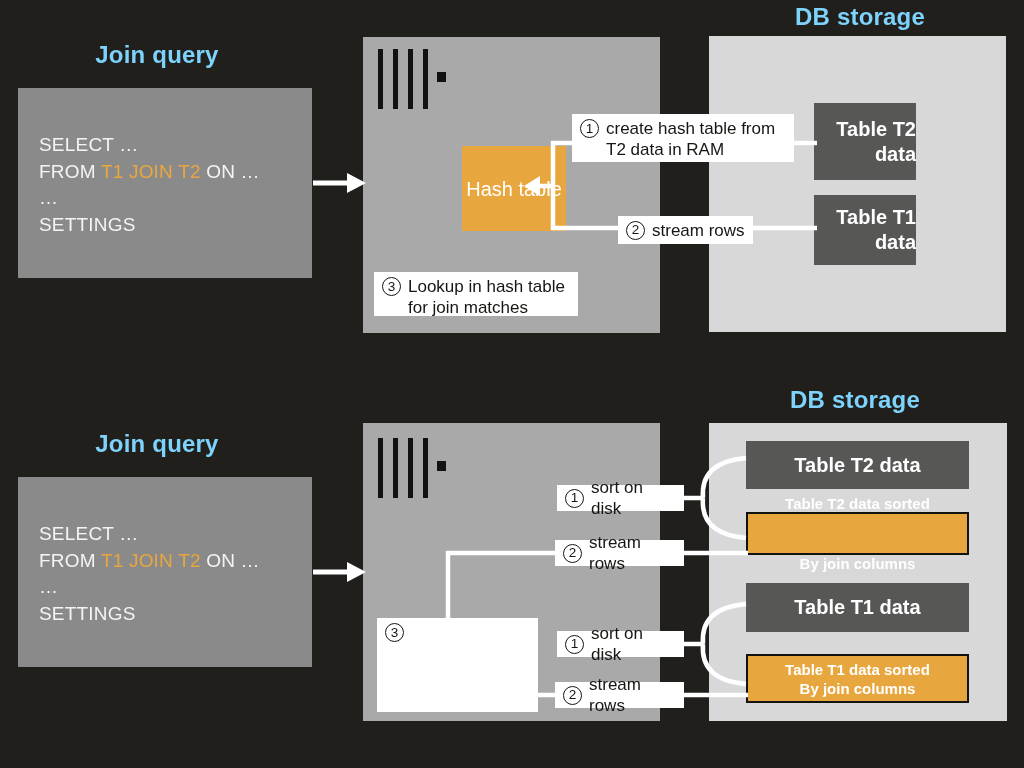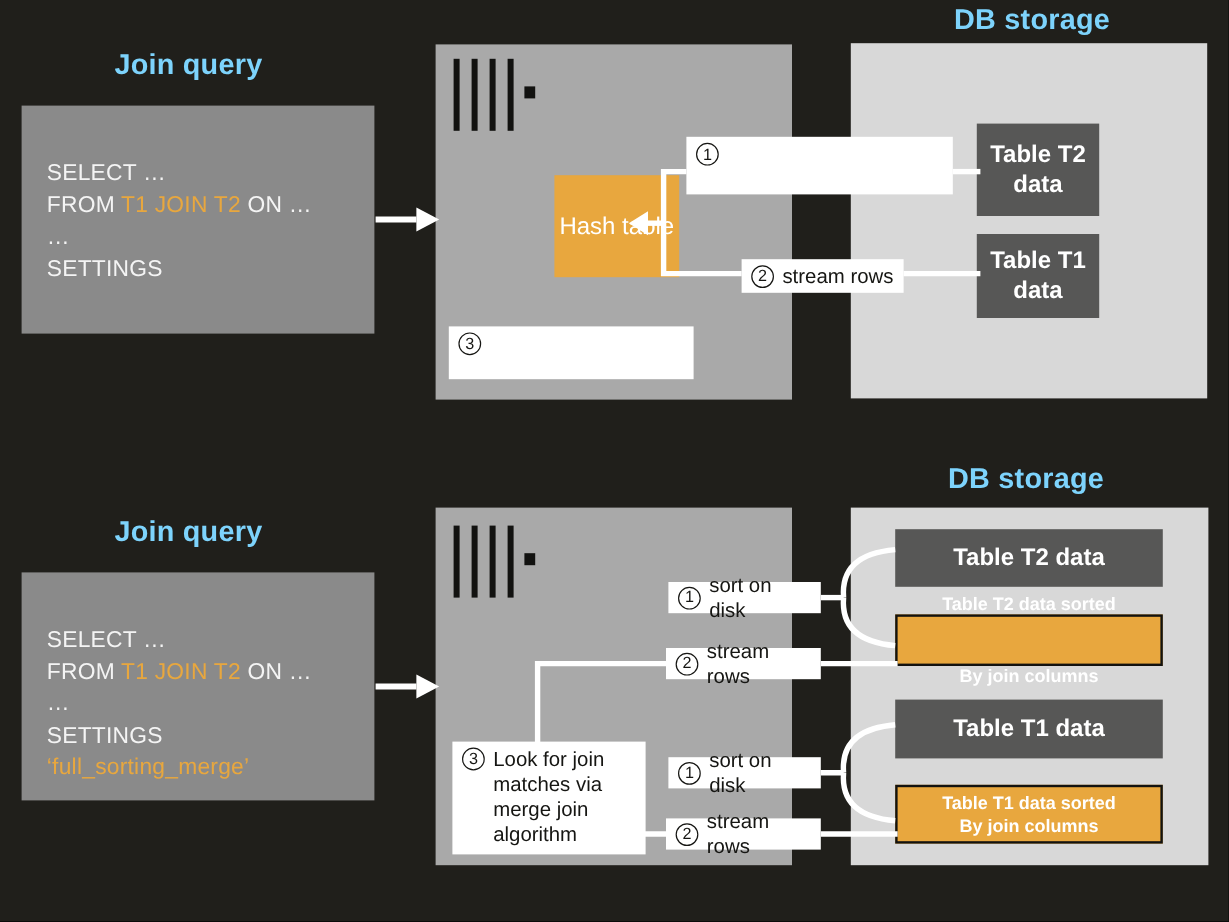--- a/index.html
+++ b/index.html
@@ -39,21 +39,21 @@
   .logo .bar{position:absolute;top:0;width:5px;height:60px;background:#121210;}
   .logo .bar:nth-child(1){left:0;} .logo .bar:nth-child(2){left:15px;}
   .logo .bar:nth-child(3){left:30px;} .logo .bar:nth-child(4){left:45px;}
   .logo .dot{position:absolute;left:59px;top:23px;width:9px;height:10px;background:#121210;}
 
   .hashbox{position:absolute;left:418px;top:146px;width:104px;height:85px;
     background:var(--accent);color:#fff;font-size:20px;line-height:26px;
     display:flex;align-items:center;justify-content:center;text-align:center;z-index:1;margin-left:44px;}
 
   .tbl{position:absolute;background:var(--tdark);color:#fff;font-weight:700;
-    display:flex;align-items:center;justify-content:center;text-align:center;
+    display:flex;align-items:center;justify-content:center;text-align:right;
     box-sizing:border-box;z-index:1;}
   #t2a{left:814px;top:103px;width:102px;height:77px;font-size:20px;line-height:25px;}
   #t1a{left:814px;top:195px;width:102px;height:70px;font-size:20px;line-height:25px;}
   #t2b{left:746px;top:441px;width:223px;height:48px;font-size:20px;}
   #t1b{left:746px;top:583px;width:223px;height:49px;font-size:20px;}
   .sorted{background:var(--accent);border:2px solid #121210;
     flex-direction:column;font-size:15px;line-height:19px;}
   #t2bs{left:746px;top:512px;width:223px;height:43px;gap:41px;}
   #t1bs{left:746px;top:654px;width:223px;height:49px;}
 
@@ -106,21 +106,20 @@
   <div class="tbl" id="t1a">Table T1 data</div>
 
   <div class="title" id="jq2">Join query</div>
   <div class="title" id="db2">DB storage</div>
 
   <div class="qbox" id="qb2">
       <div class="line"><span>SELECT …</span></div>
       <div class="line"><span>FROM </span><span class="accent">T1 JOIN T2</span><span> ON …</span></div>
       <div class="line"><span>…</span></div>
       <div class="line"><span>SETTINGS</span></div>
-      <div class="line"><span class="accent">‘full_sorting_merge’</span></div>
     </div>
 
   <div class="srv" id="sv2"></div>
   <div class="logo" id="logo2">
     <span class="bar"></span>
       <span class="bar"></span>
       <span class="bar"></span>
       <span class="bar"></span>
       <span class="dot"></span>
   </div>
@@ -158,40 +157,41 @@
     </g>
     <g fill="#FFFFFF" stroke="none">
       <polygon points="347,173 347,193 366,183"></polygon>
       <polygon points="540,176 540,196 524,186"></polygon>
       <polygon points="347,562 347,582 366,572"></polygon>
     </g>
   </svg>
 
   <div class="lbl" id="l1">
     <span class="num">1</span>
+    <span class="txt">create hash table from T2 data in RAM</span>
   </div>
   <div class="lbl one" id="l2">
     <span class="num">2</span>
     <span class="txt">stream rows</span>
   </div>
   <div class="lbl" id="l3">
     <span class="num">3</span>
+    <span class="txt">Lookup in hash table for join matches</span>
   </div>
 
   <div class="lbl one" id="l4">
     <span class="num">1</span>
     <span class="txt">sort on disk</span>
   </div>
   <div class="lbl one" id="l5">
     <span class="num">2</span>
     <span class="txt">stream rows</span>
   </div>
   <div class="lbl" id="l6">
     <span class="num">3</span>
-    <span class="txt">Look for join matches via merge join algorithm</span>
   </div>
   <div class="lbl one" id="l7">
     <span class="num">1</span>
     <span class="txt">sort on disk</span>
   </div>
   <div class="lbl one" id="l8">
     <span class="num">2</span>
     <span class="txt">stream rows</span>
   </div>
 

